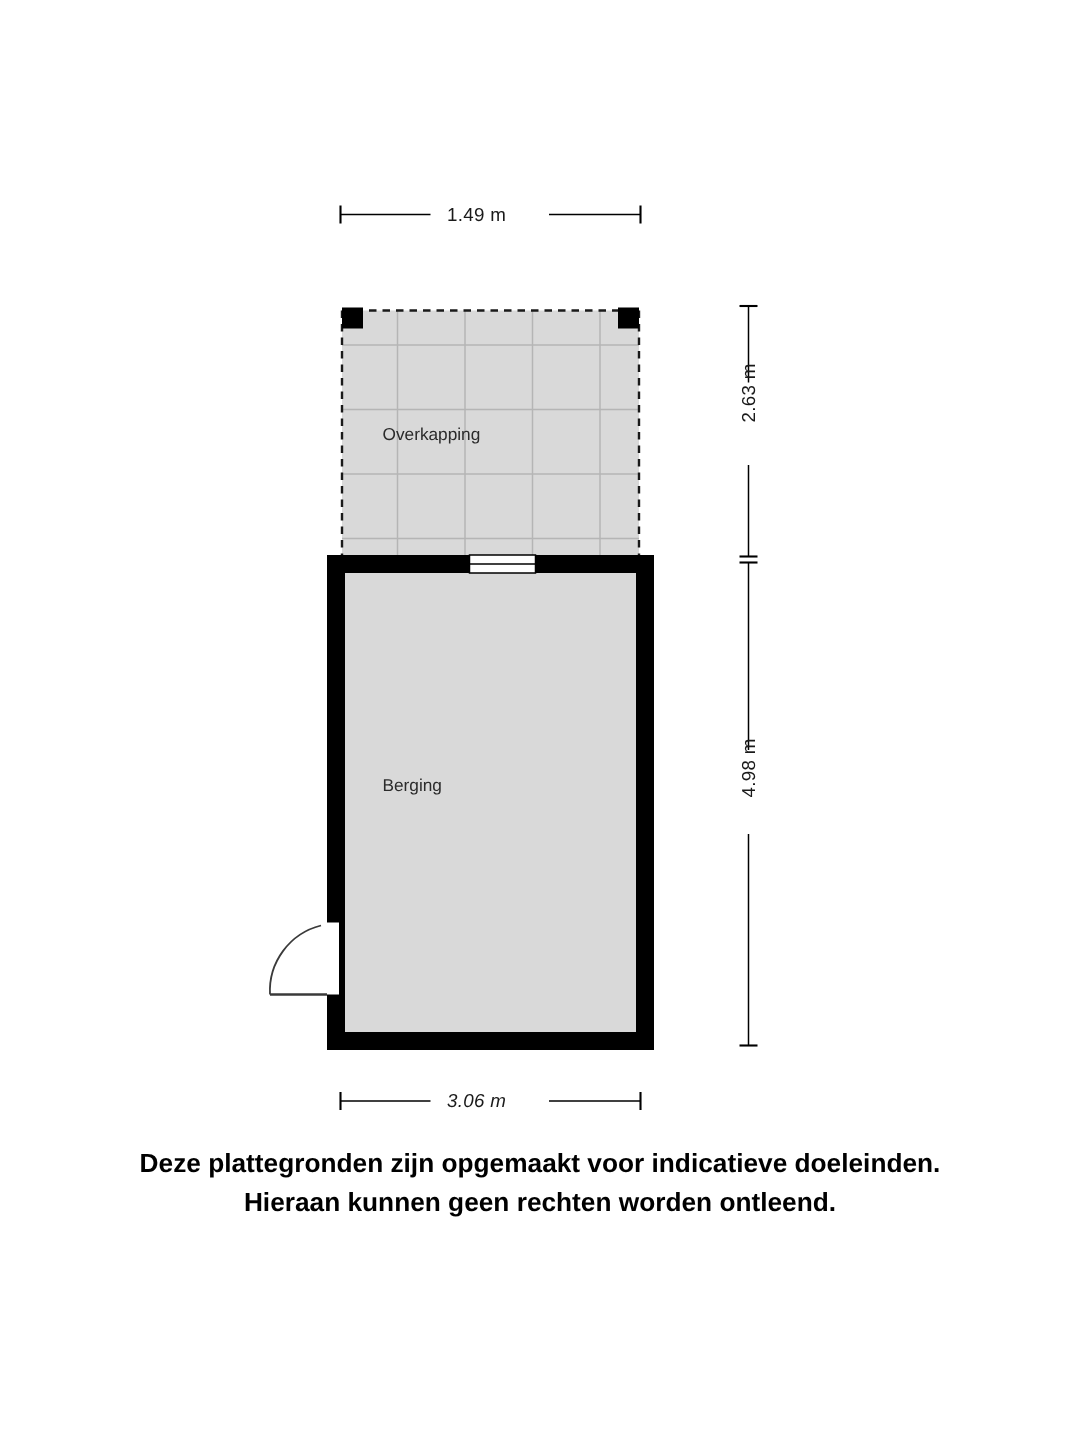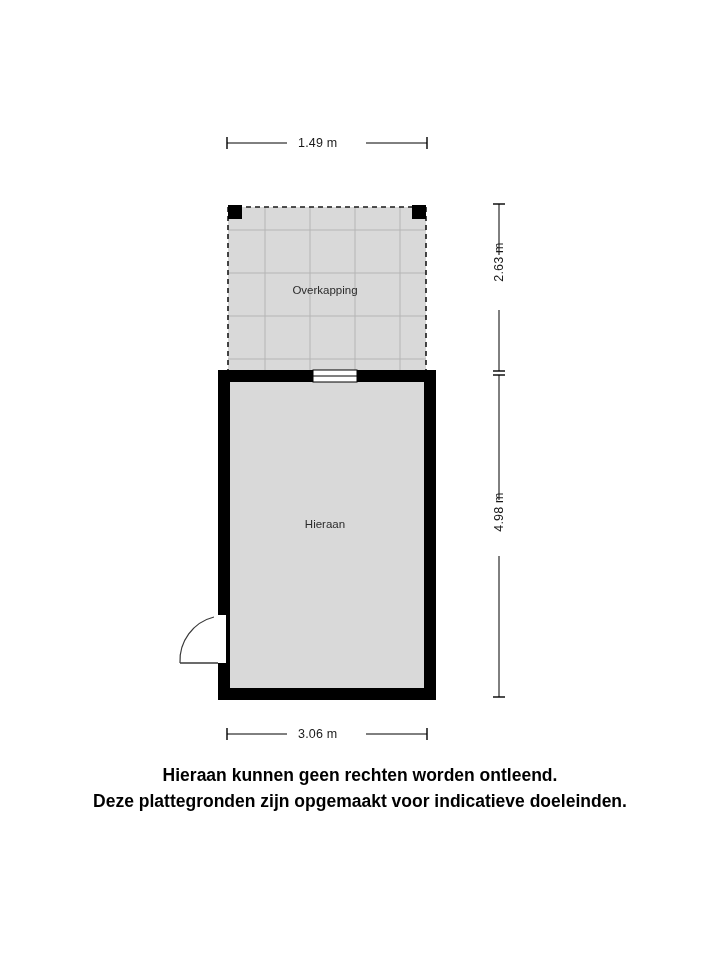--- a/index.html
+++ b/index.html
@@ -28,39 +28,39 @@
     letter-spacing: 0.2px;
     white-space: nowrap;
   }
   .dim-top {
     left: 298px;
     top: 136px;
   }
   .dim-bottom {
     left: 298px;
     top: 727px;
+    font-style: italic;
   }
   .dim-right-upper {
     left: 492px;
     top: 262px;
     transform-origin: left top;
     transform: rotate(-90deg) translate(-50%, 0);
   }
   .dim-right-lower {
     left: 492px;
     top: 512px;
     transform-origin: left top;
     transform: rotate(-90deg) translate(-50%, 0);
   }
   .room-label {
     position: absolute;
     font-size: 11.5px;
     color: #2b2b2b;
     white-space: nowrap;
-    text-align: center;
   }
   .room-overkapping {
     left: 255px;
     top: 284px;
     width: 140px;
   }
   .room-berging {
     left: 255px;
     top: 518px;
     width: 140px;
@@ -151,18 +151,18 @@
   </g>
 
 </svg>
 
 <div class="dim-label dim-top">1.49 m</div>
 <div class="dim-label dim-bottom">3.06 m</div>
 <div class="dim-label dim-right-upper">2.63 m</div>
 <div class="dim-label dim-right-lower">4.98 m</div>
 
 <div class="room-label room-overkapping">Overkapping</div>
-<div class="room-label room-berging">Hieraan</div>
+<div class="room-label room-berging">Berging</div>
 
 <div class="disclaimer">
+  <div>Deze plattegronden zijn opgemaakt voor indicatieve doeleinden.</div>
   <div>Hieraan kunnen geen rechten worden ontleend.</div>
-  <div>Deze plattegronden zijn opgemaakt voor indicatieve doeleinden.</div>
 </div>
 
 </body></html>

